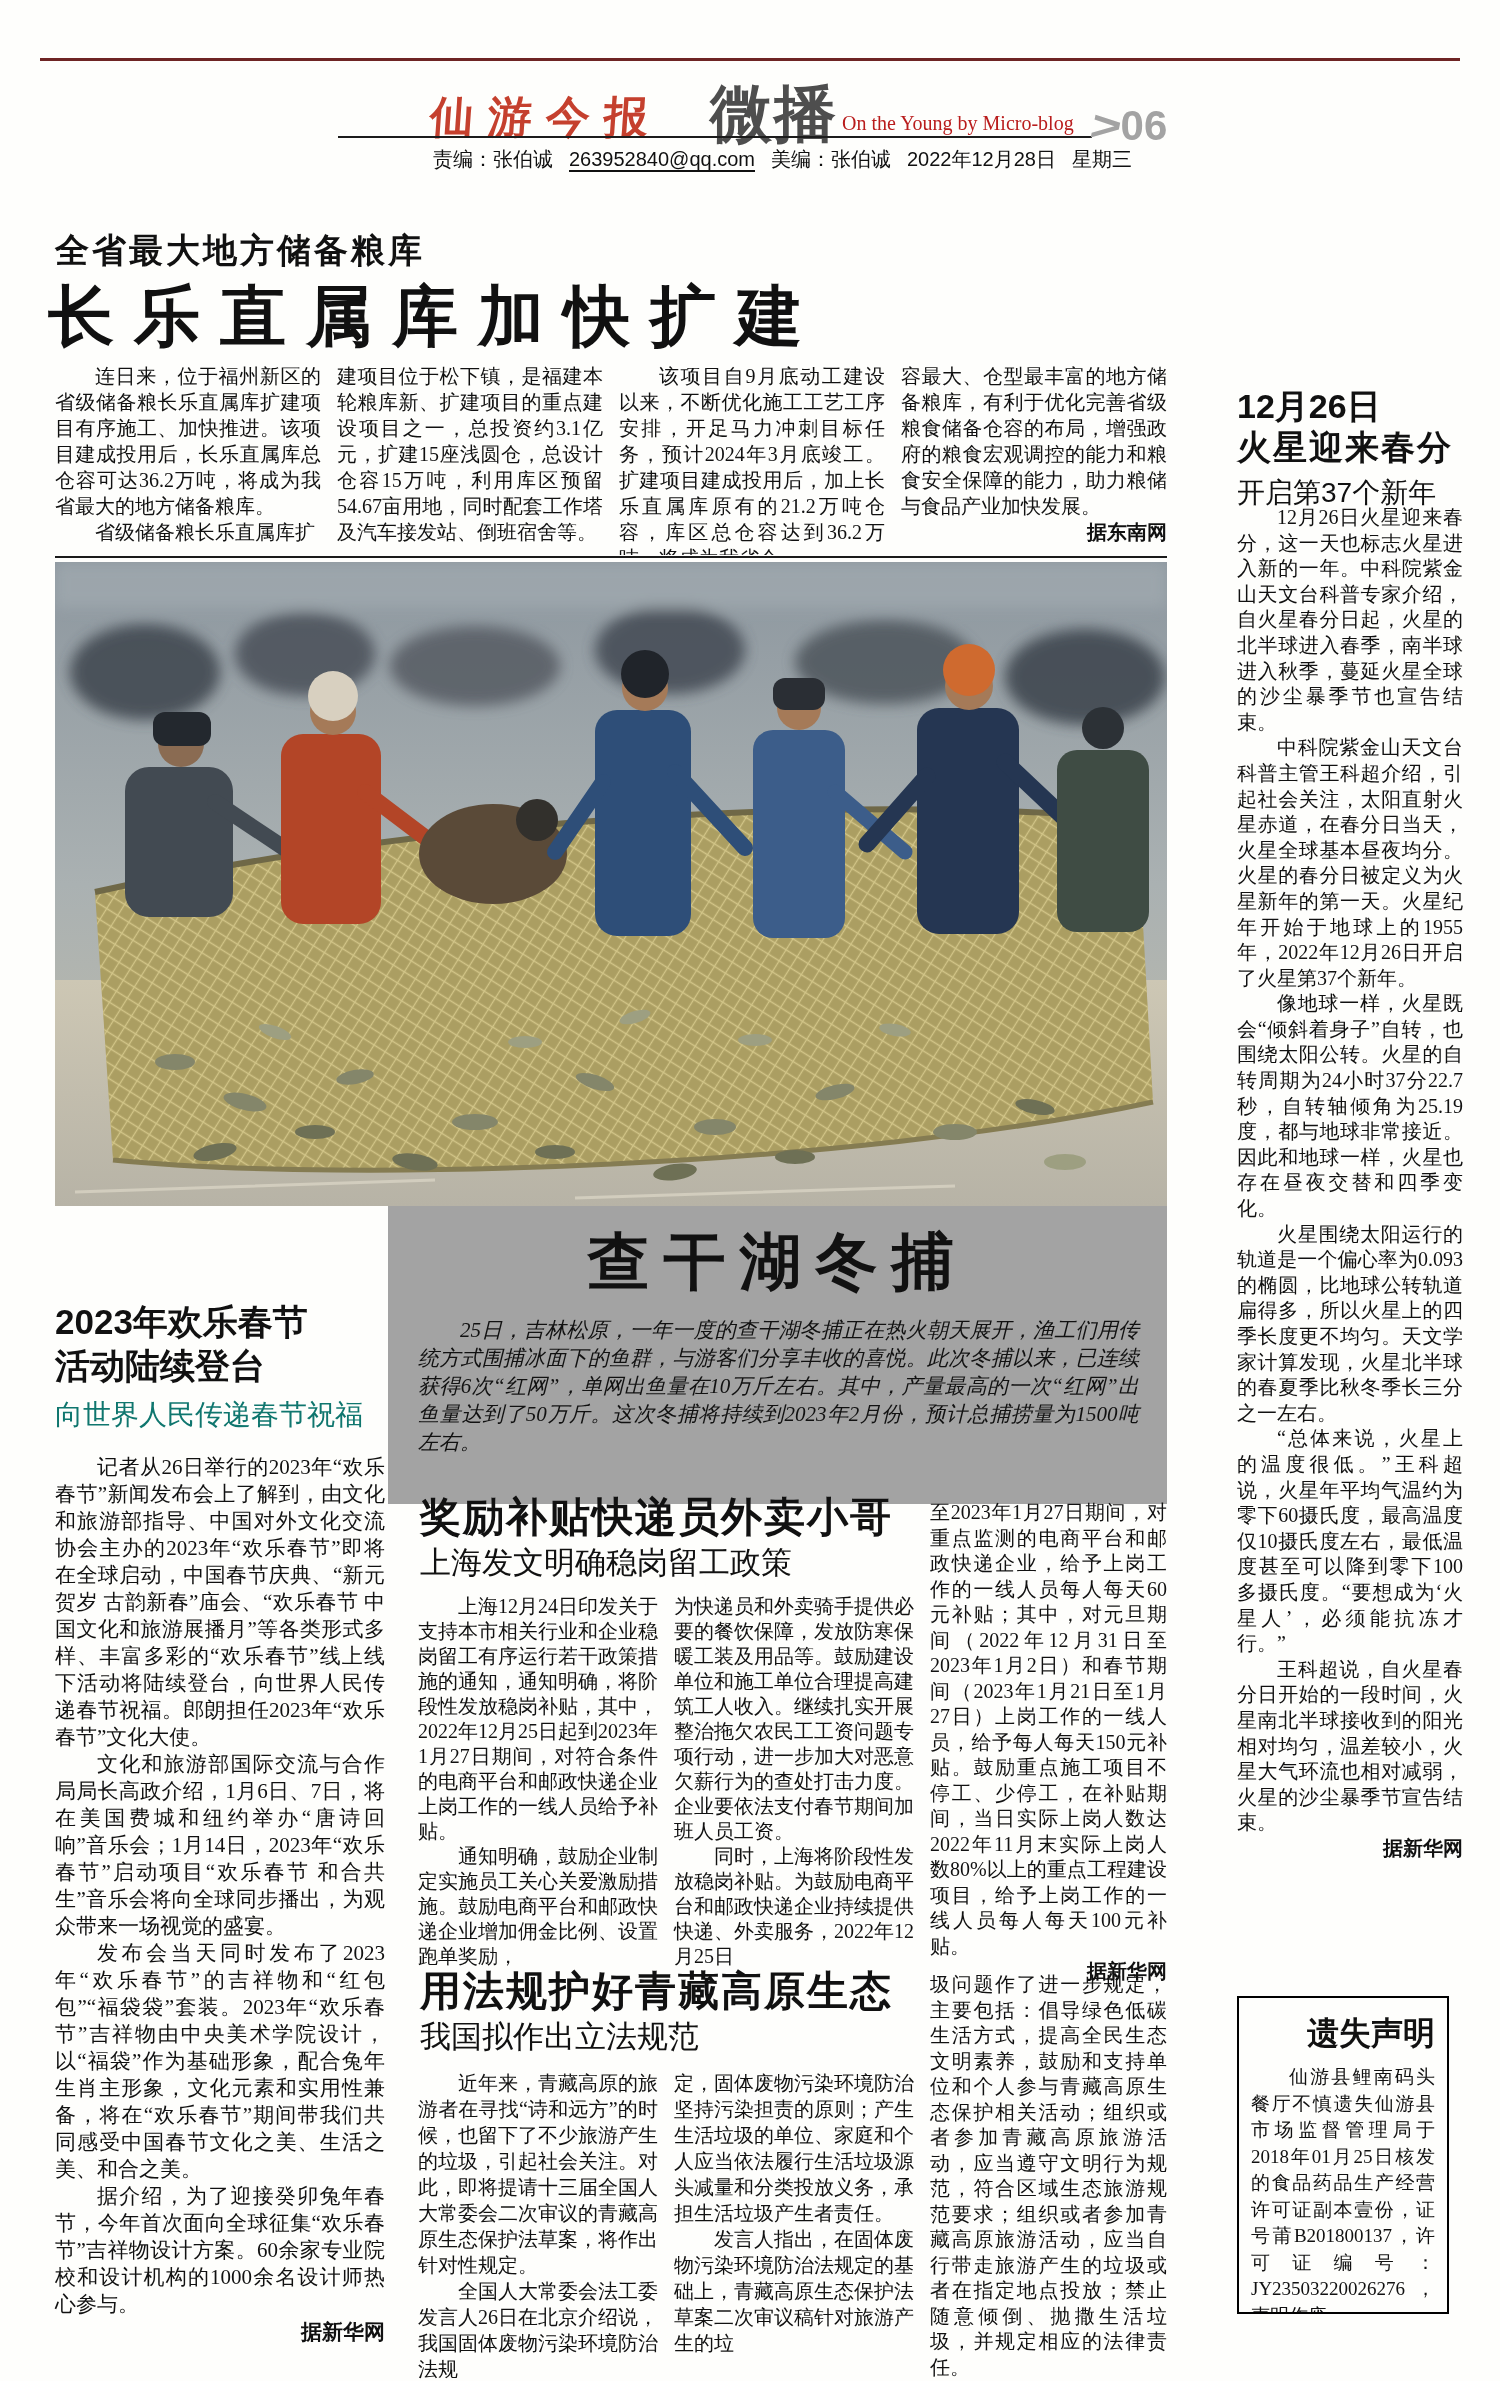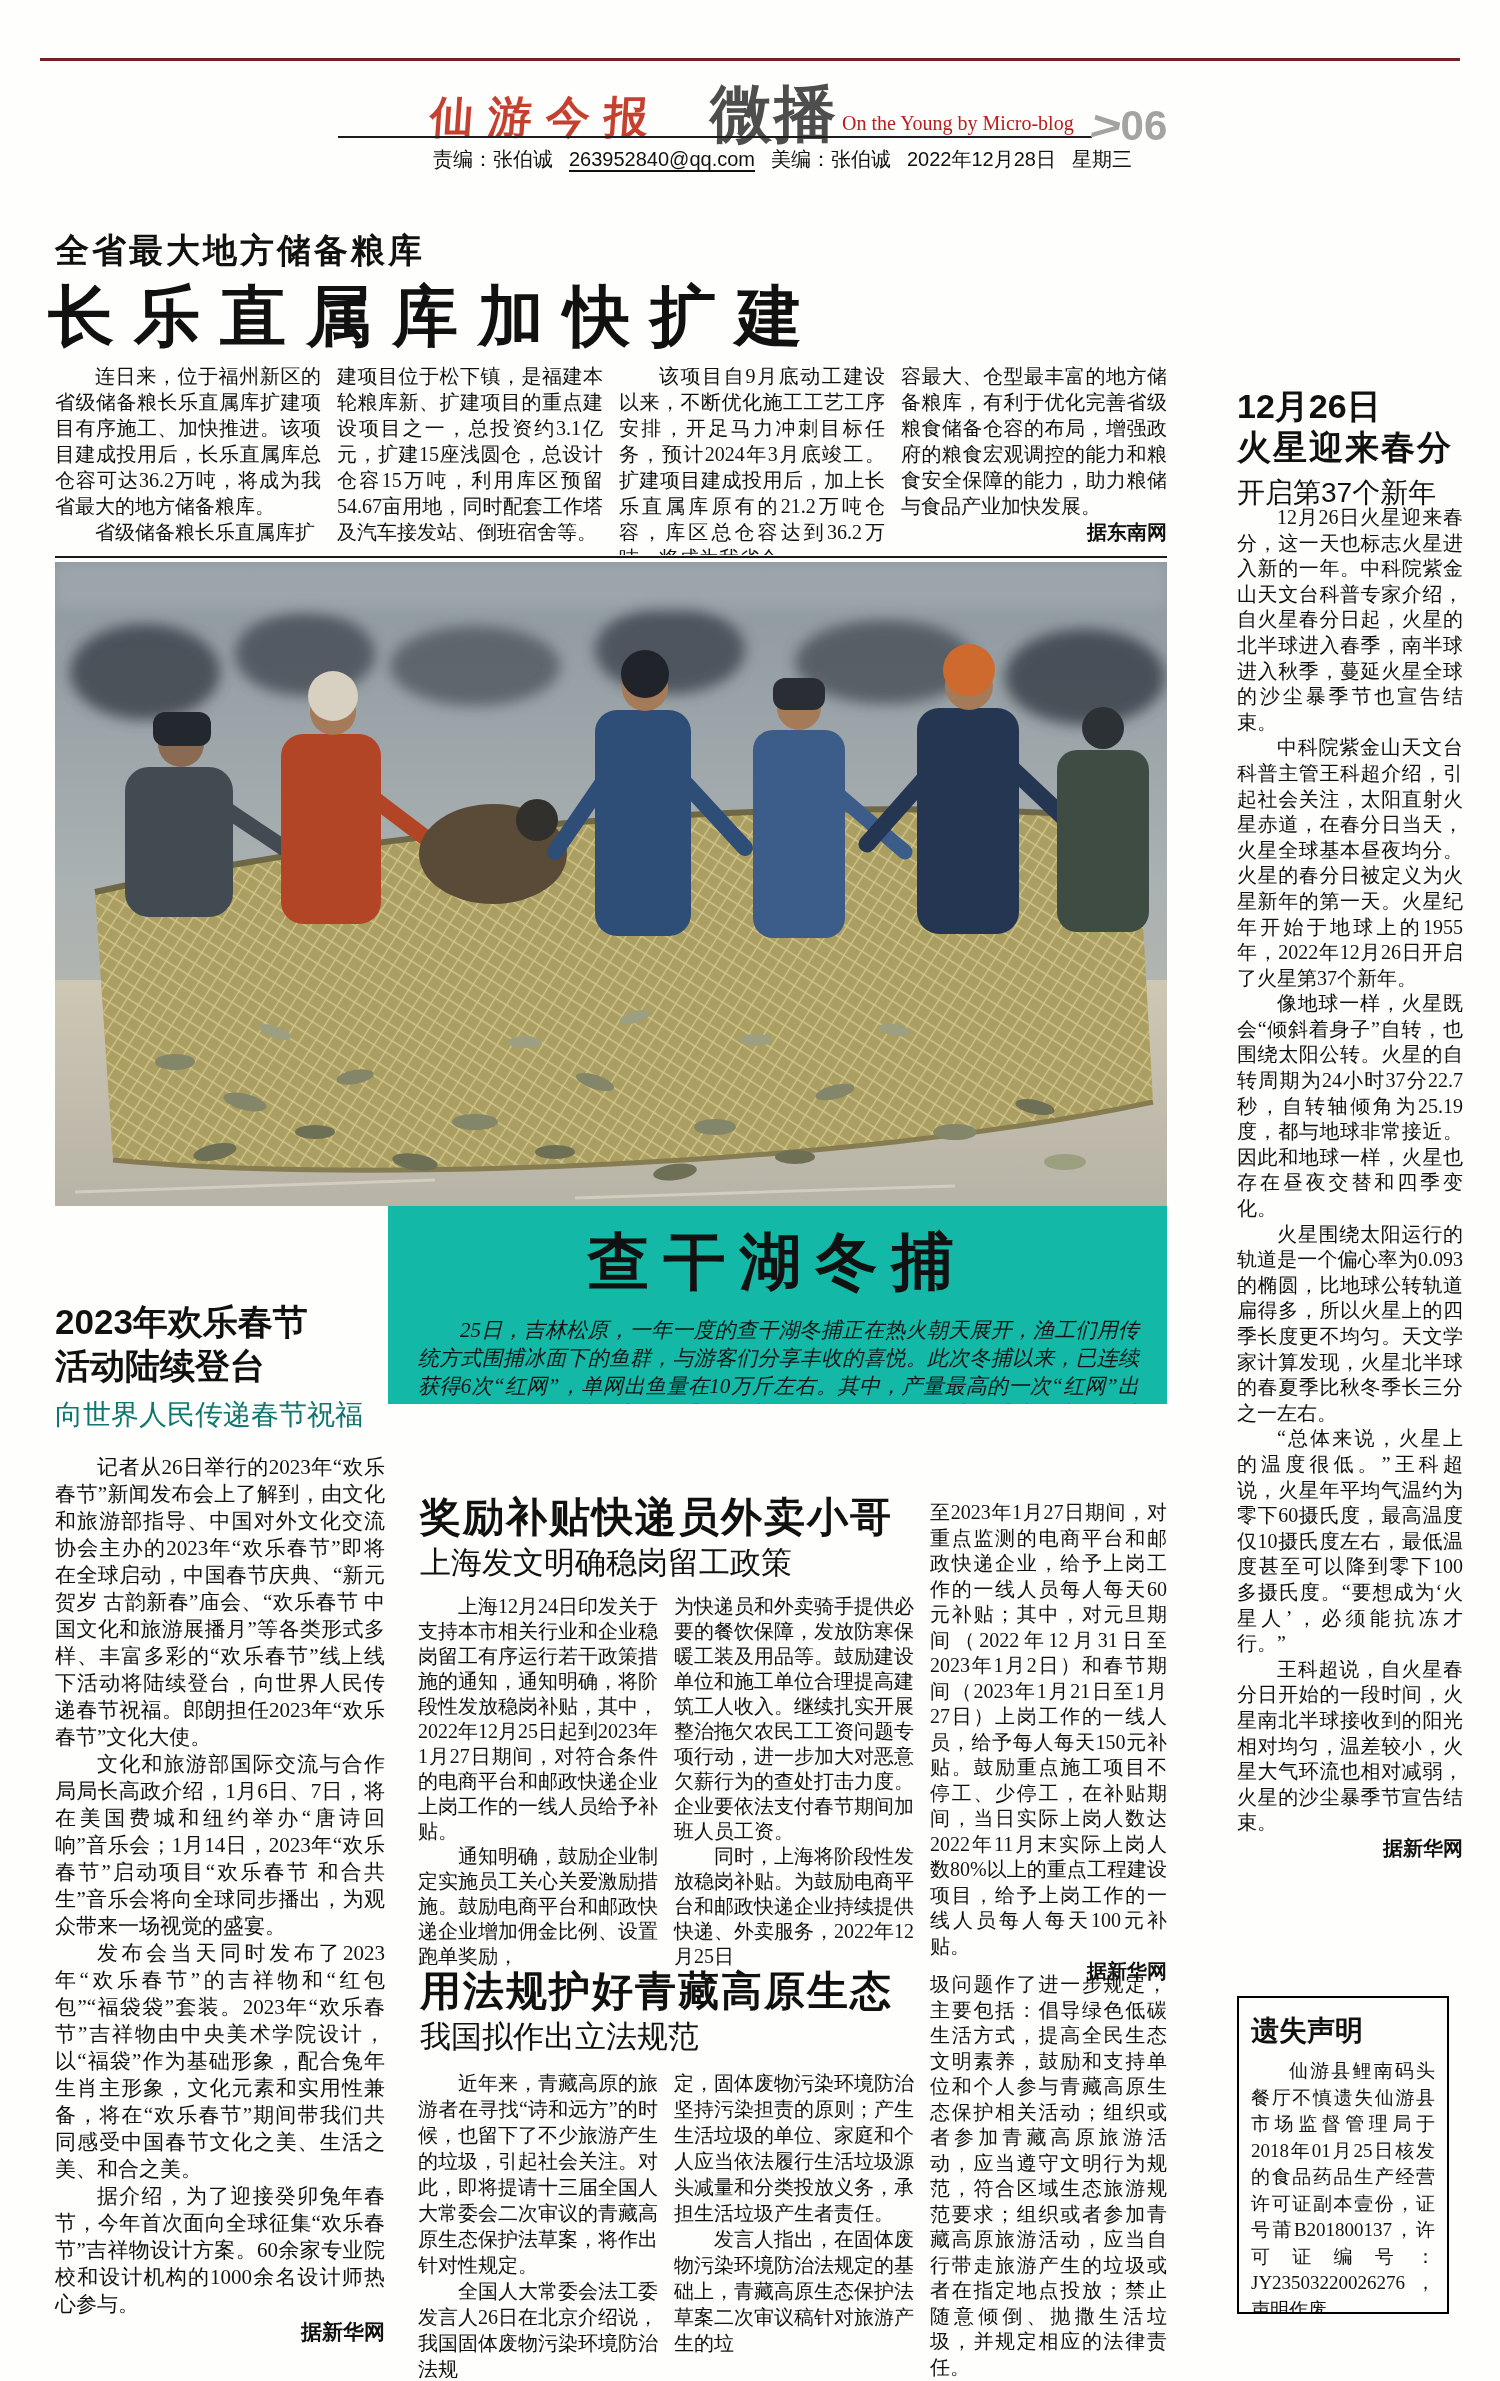--- a/index.html
+++ b/index.html
@@ -26,21 +26,21 @@
   
   .kicker{left:55px;top:228px;font-size:34px;font-weight:700;letter-spacing:3px;}
   .lead-headline{left:48px;top:272px;font-size:66px;font-weight:900;letter-spacing:20px;}
   .lead-body{left:55px;top:363px;width:1112px;height:192px;display:flex;gap:16px;overflow:hidden;
              font-size:20px;line-height:26px;}
   .lead-col{flex:1 1 0;}
   .lead-rule{left:55px;top:556px;width:1112px;height:2px;background:#1a1a1a;}
   
   .photo{left:55px;top:562px;width:1112px;height:644px;overflow:hidden;background:#9aa3aa;}
   
-  .caption-box{left:388px;top:1206px;width:779px;height:198px;background:#14b8a6;overflow:hidden;}
+  .caption-box{left:388px;top:1206px;width:779px;height:298px;background:#a3a3a3;overflow:hidden;}
   .caption-title{text-align:center;font-size:62px;font-weight:800;letter-spacing:14px;margin-top:14px;}
   .caption-text{margin:12px 28px 0 30px;font-size:21px;line-height:28px;font-style:italic;}
   
   .left-story{left:55px;top:1300px;width:330px;}
   .ls-h{font-size:35px;font-weight:800;line-height:44px;}
   .ls-sub{font-size:28px;font-weight:500;margin-top:8px;color:#0f766e;}
   .ls-body{margin-top:20px;font-size:21px;line-height:27px;}
   
   .cs-h{left:420px;top:1490px;font-size:41px;font-weight:800;letter-spacing:2px;}
   .cs-sub{left:420px;top:1542px;font-size:31px;font-weight:500;}
@@ -54,21 +54,21 @@
   .ps-colC{left:930px;top:1972px;width:237px;font-size:20px;line-height:25.5px;}
   
   .mars-head{left:1237px;top:386px;width:228px;}
   .mars-h1{font-size:34px;font-weight:800;line-height:40px;}
   .mars-h2{font-size:34px;font-weight:800;line-height:42px;letter-spacing:2px;}
   .mars-sub{font-size:28px;font-weight:500;margin-top:6px;}
   .mars-body{left:1237px;top:505px;width:226px;font-size:20px;line-height:25.6px;}
   
   .lost-box{left:1237px;top:1996px;width:212px;height:318px;border:2px solid #000;box-sizing:border-box;
             padding:8px 12px;overflow:hidden;}
-  .lost-title{text-align:left;font-size:28px;font-weight:800;margin:6px 0 8px;}
+  .lost-title{text-align:right;font-size:32px;font-weight:800;margin:6px 0 8px;}
   .lost-body{font-size:19px;line-height:26.5px;}
 </style>
 </head>
 <body>
 
 <div class="page">
 
   <div class="abs top-rule"></div>
 
   <div class="abs logo">仙游今报</div>

